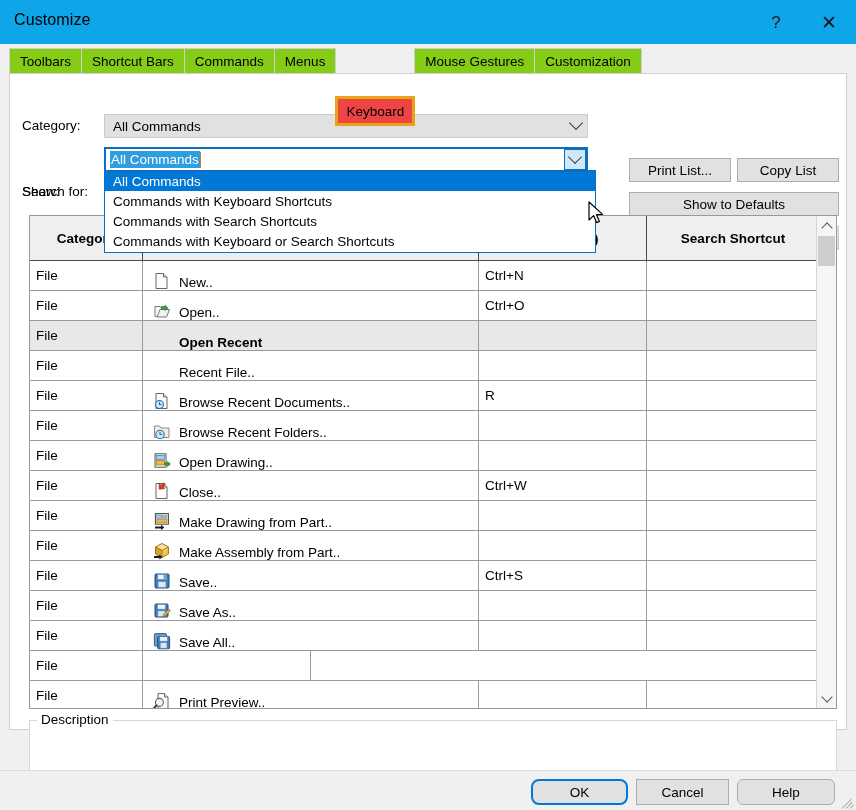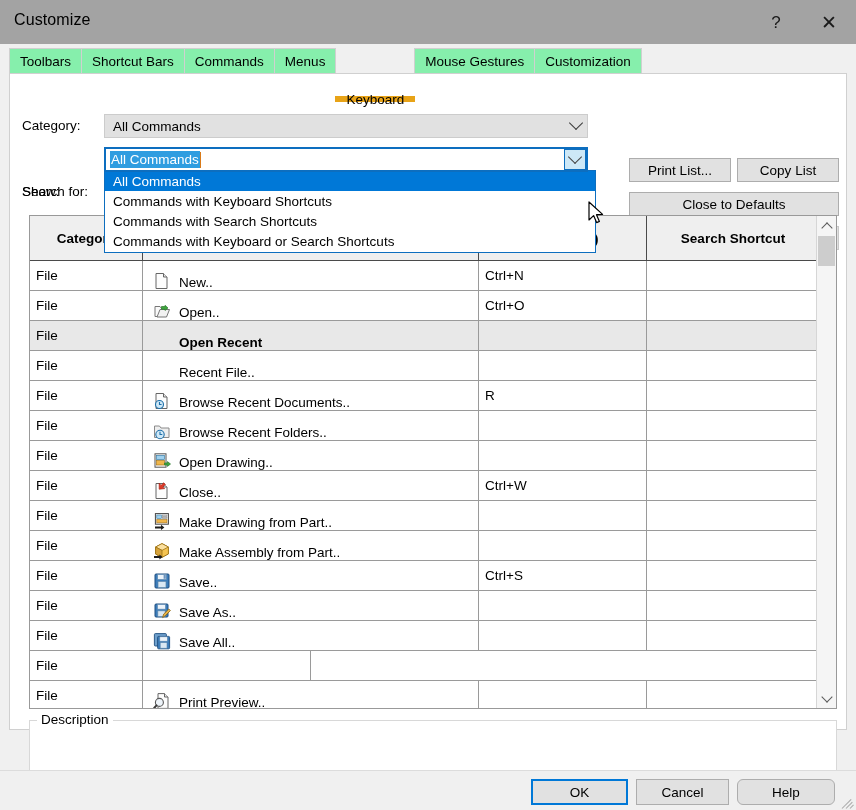--- a/index.html
+++ b/index.html
@@ -18,21 +18,21 @@
     overflow: hidden;
     background: #f0f0f0;
     box-sizing: border-box;
   }
 
   
   .titlebar {
     position: absolute;
     left: 0; top: 0;
     width: 856px; height: 44px;
-    background: #a3a3a3;
+    background: #0ea5e9;
     border-bottom: none;
   }
   .title-text {
     position: absolute;
     left: 14px; top: 11px;
     font-size: 16px;
     color: #000000;
     letter-spacing: 0.1px;
   }
   .tb-btn {
@@ -62,33 +62,33 @@
     height: 26px;
     display: flex;
     align-items: stretch;
   }
   .tab {
     position: relative;
     display: flex; align-items: center;
     padding: 0 10px;
     font-size: 13.5px;
     color: #000000;
-    background: #86efac;
+    background: #84cc16;
     border: 1px solid #d0d0d0;
     border-bottom: none;
     margin-right: -1px;
     box-sizing: border-box;
     cursor: default;
     white-space: nowrap;
   }
   .tab.active {
-    background: #22c55e;
+    background: #ef4444;
     border: 3px solid #e8a317;
     z-index: 5;
-    padding: 0 8px;
+    padding: 12px 8px;
     margin-top: 48px;
   }
   .tab-panel {
     position: absolute;
     left: 9px; top: 29px;
     width: 838px; height: 657px;
     background: #ffffff;
     border: 1px solid #d0d0d0;
     box-sizing: border-box;
   }
@@ -354,21 +354,21 @@
     font-size: 13.5px;
     color: #000000;
     font-family: "Liberation Sans", sans-serif;
     display: flex; align-items: center; justify-content: center;
     cursor: default;
   }
   .fbtn.default {
     background: #e1e1e1;
     border: 2px solid #0078d7;
   }
-  .fbtn-ok     { left: 531px; width: 97px; }
+  .fbtn-ok     { left: 531px; width: 97px; border-radius: 8px; }
   .fbtn-cancel { left: 636px; width: 93px; }
   .fbtn-help   { left: 737px; width: 98px; border-radius: 6px; }
 
   .resize-grip {
     position: absolute;
     right: 2px; bottom: 2px;
     width: 12px; height: 12px;
   }
   .resize-grip span {
     position: absolute;
@@ -435,21 +435,21 @@
 
       <div class="combo combo-category">
         <div class="combo-text">All Commands</div>
         <div class="combo-arrow">
             <i class="chev"></i>
           </div>
       </div>
 
       <button class="btn btn-print">Print List...</button>
       <button class="btn btn-copy">Copy List</button>
-      <button class="btn btn-reset">Close to Defaults</button>
+      <button class="btn btn-reset">Show to Defaults</button>
       <button class="btn btn-remove disabled">Remove Shortcut</button>
 
       <div class="grid-wrap">
         <div class="grid-header">
           <div class="gh-cell c-cat">Category</div>
           <div class="gh-cell c-cmd">Command</div>
           <div class="gh-cell c-sc">Shortcut(s)</div>
           <div class="gh-cell c-ssc">Search Shortcut</div>
         </div>
         <div class="grid-rows" id="grid-rows">

